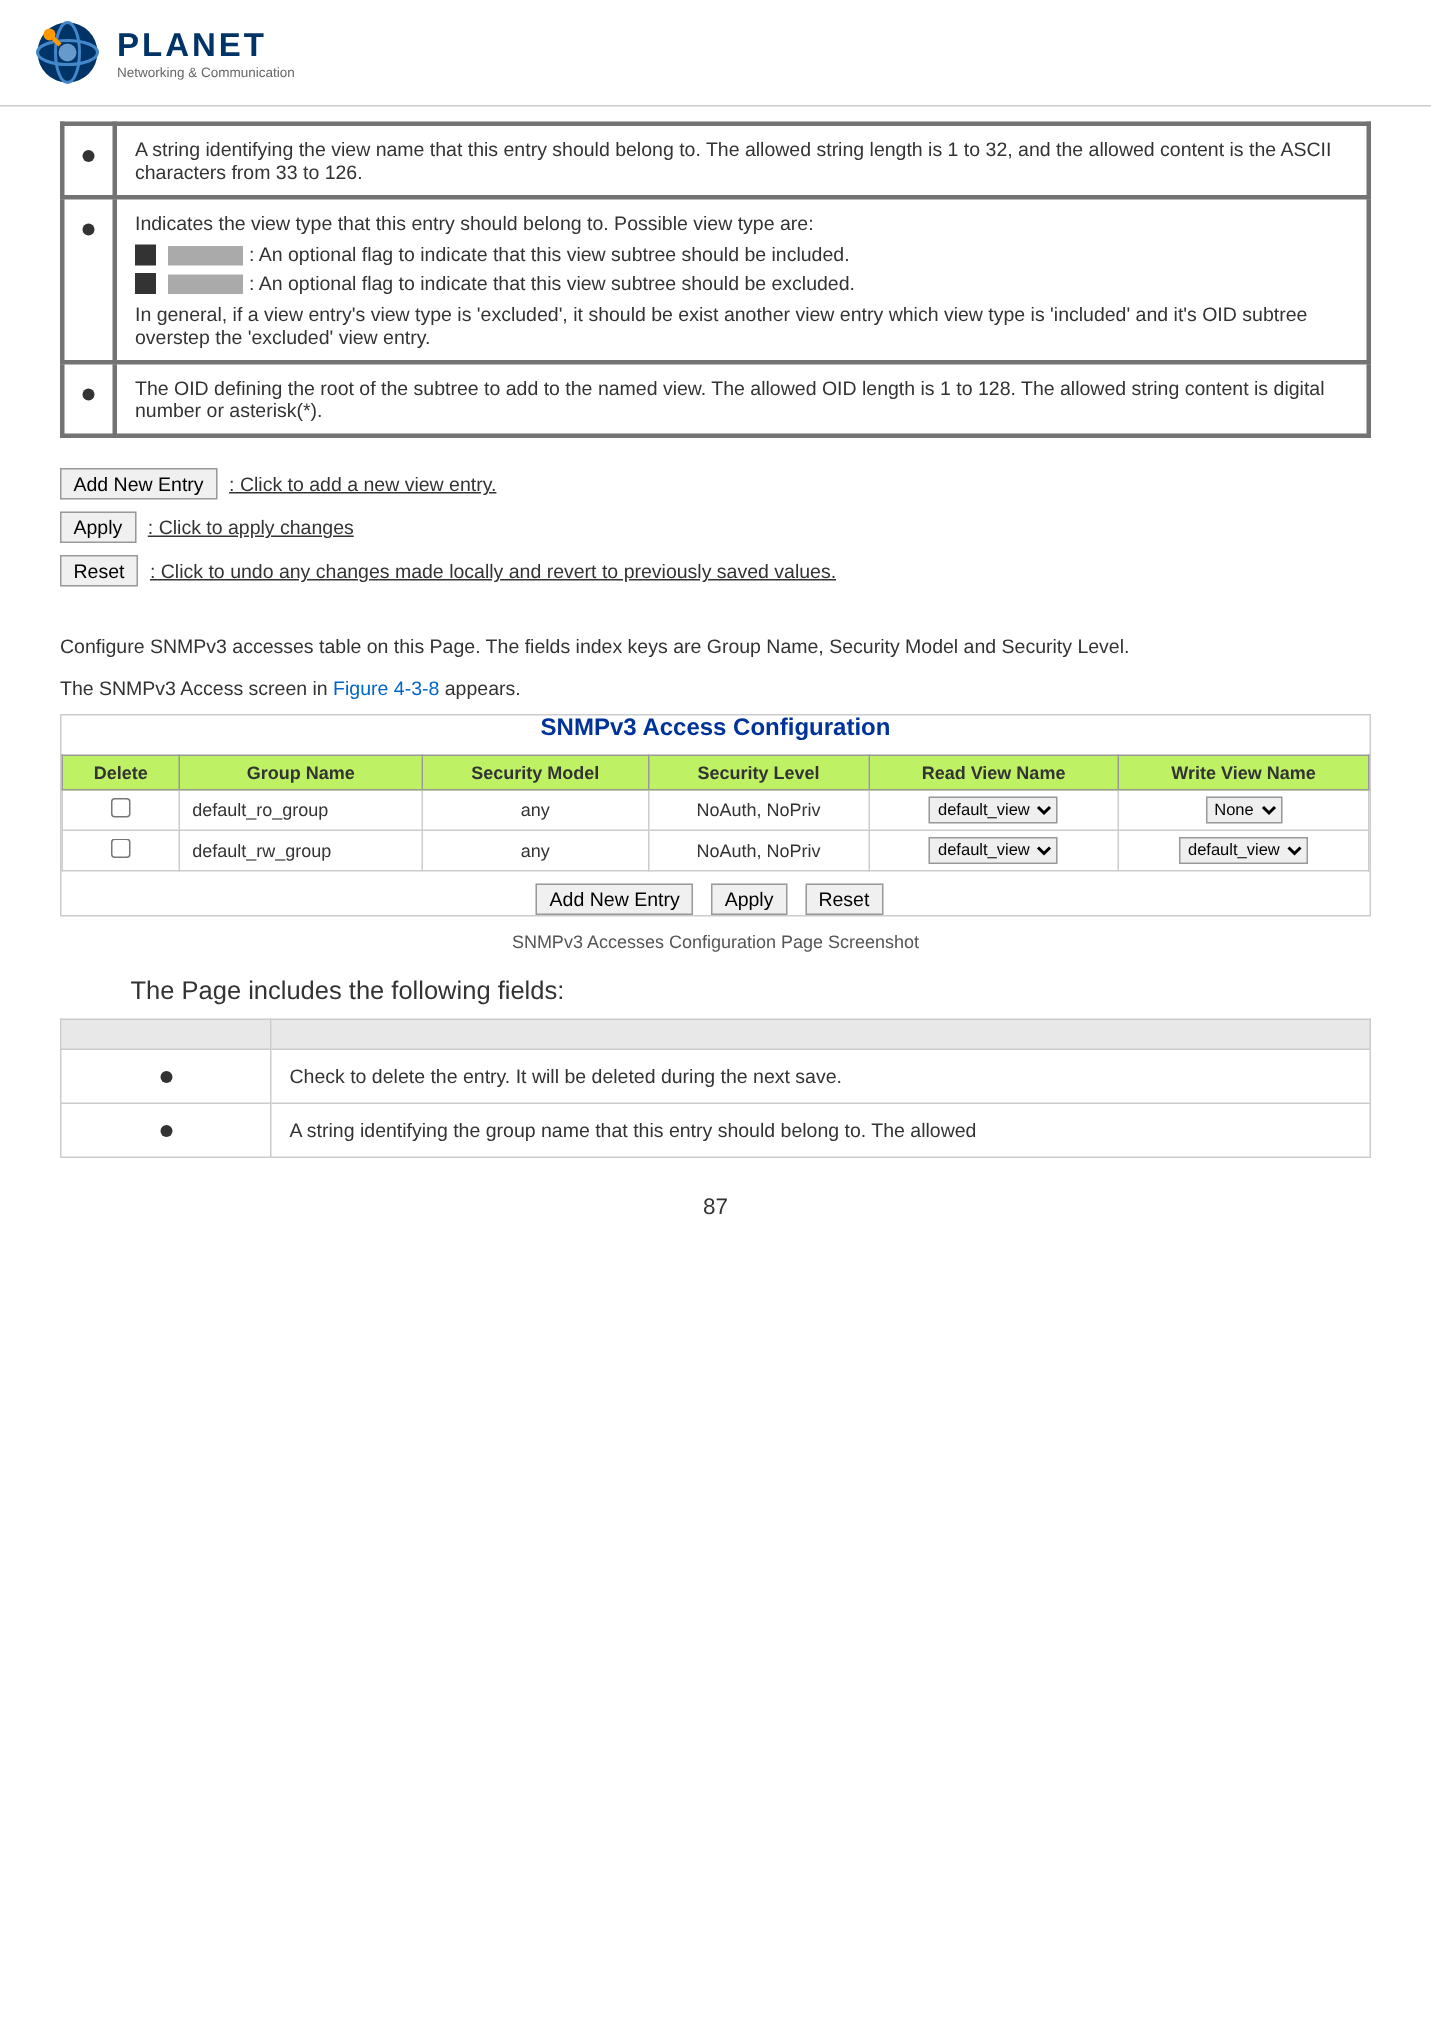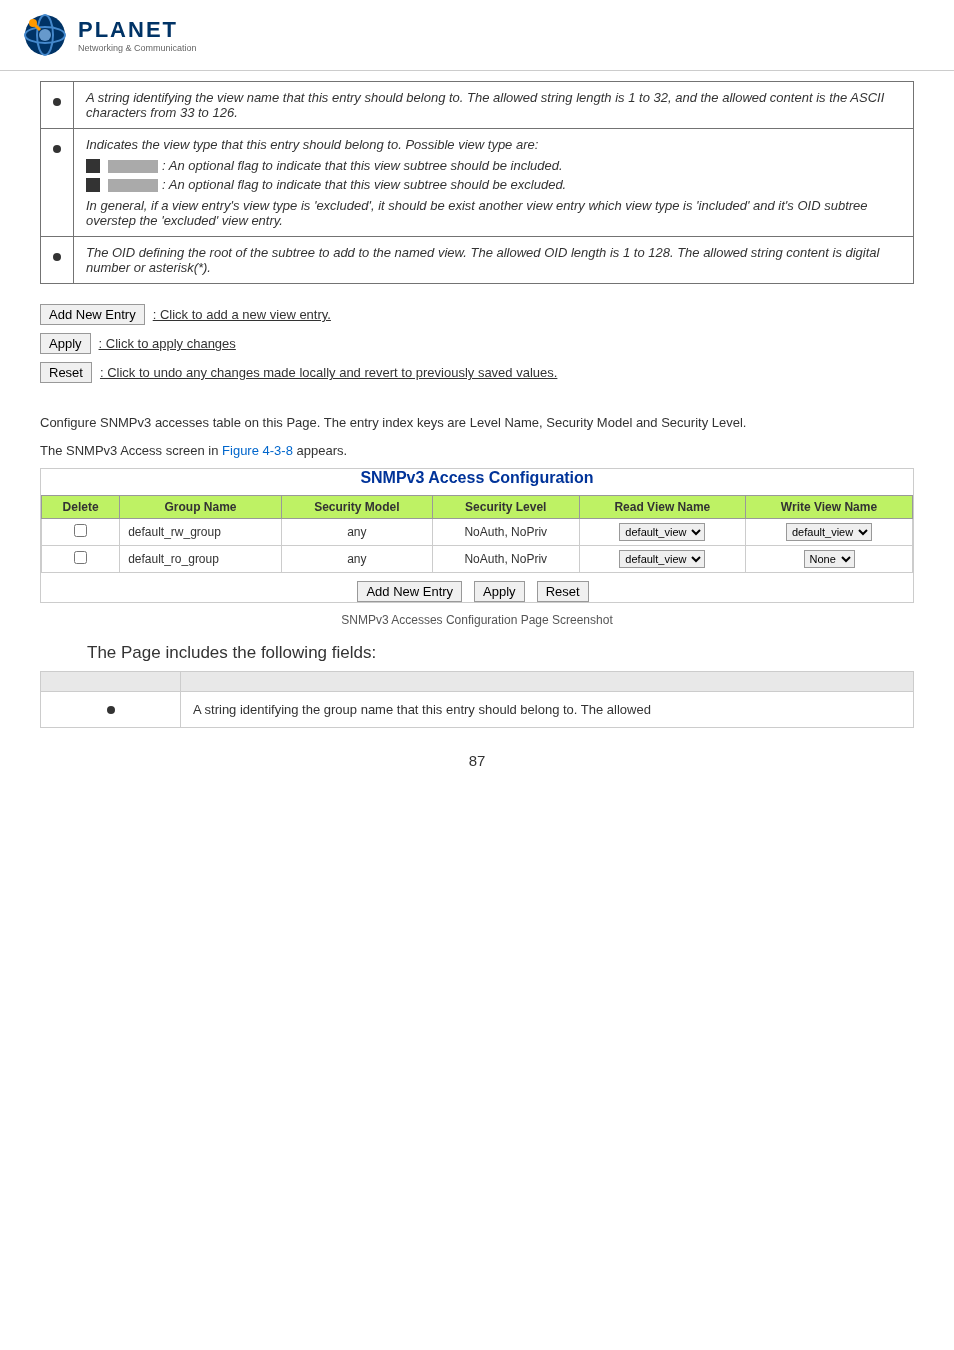--- a/index.html
+++ b/index.html
@@ -56,22 +56,21 @@
     .info-table {
       width: 100%;
       border-collapse: collapse;
       margin-bottom: 20px;
       border: 1px solid #ccc;
     }
 
     .info-table td {
       padding: 8px 12px;
       vertical-align: top;
-      border: 1px solid #737373;
-      font-style: italic;
+      border: 3px solid #737373;
     }
 
     .info-table td.bullet-cell {
       width: 30px;
       text-align: center;
       font-size: 18px;
     }
 
     .bullet-dot {
       display: inline-block;
@@ -305,71 +304,71 @@
       <button class="btn">Apply</button>
       <span class="btn-description">: Click to apply changes</span>
     </div>
     <div class="button-row">
       <button class="btn">Reset</button>
       <span class="btn-description">: Click to undo any changes made locally and revert to previously saved values.</span>
     </div>
   </div>
 
   <div class="config-section">
-    <p class="config-description">Configure SNMPv3 accesses table on this Page. The entry index keys are Level Name, Security Model and Security Level.</p>
+    <p class="config-description">Configure SNMPv3 accesses table on this Page. The fields index keys are Group Name, Security Model and Security Level.</p>
     <p class="config-description">
       The SNMPv3 Access screen in <a href="#">Figure 4-3-8</a> appears.
     </p>
 
     <div class="snmp-table-container">
       <div class="snmp-title">SNMPv3 Access Configuration</div>
       <table class="snmp-table">
         <thead>
           <tr>
             <th>Delete</th>
             <th>Group Name</th>
             <th>Security Model</th>
             <th>Security Level</th>
             <th>Read View Name</th>
             <th>Write View Name</th>
           </tr>
         </thead>
         <tbody>
           <tr>
             <td><input type="checkbox" style=""></td>
+            <td class="group-name">default_ro_group</td>
+            <td>any</td>
+            <td>NoAuth, NoPriv</td>
+            <td>
+              <select class="select-box">
+                <option>default_view</option>
+              </select>
+            </td>
+            <td>
+              <select class="select-box">
+                <option>None</option>
+              </select>
+            </td>
+          </tr>
+          <tr>
+            <td><input type="checkbox" style=""></td>
             <td class="group-name">default_rw_group</td>
             <td>any</td>
             <td>NoAuth, NoPriv</td>
             <td>
               <select class="select-box">
                 <option>default_view</option>
               </select>
             </td>
             <td>
               <select class="select-box">
                 <option>default_view</option>
               </select>
             </td>
           </tr>
-          <tr>
-            <td><input type="checkbox" style=""></td>
-            <td class="group-name">default_ro_group</td>
-            <td>any</td>
-            <td>NoAuth, NoPriv</td>
-            <td>
-              <select class="select-box">
-                <option>default_view</option>
-              </select>
-            </td>
-            <td>
-              <select class="select-box">
-                <option>None</option>
-              </select>
-            </td>
-          </tr>
         </tbody>
       </table>
       <div class="snmp-table-buttons">
         <button class="btn">Add New Entry</button>
         <button class="btn">Apply</button>
         <button class="btn">Reset</button>
       </div>
     </div>
 
     <p class="caption-text">SNMPv3 Accesses Configuration Page Screenshot</p>
@@ -379,20 +378,26 @@
     <table class="fields-table">
       <tbody>
         <tr>
           <td style="background:#e8e8e8; width:140px;"></td>
           <td style="background:#e8e8e8;"></td>
         </tr>
         <tr>
           <td class="bullet-cell">
             <span class="bullet-dot"></span>
           </td>
+          <td>Check to delete the entry. It will be deleted during the next save.</td>
+        </tr>
+        <tr>
+          <td class="bullet-cell">
+            <span class="bullet-dot"></span>
+          </td>
           <td>A string identifying the group name that this entry should belong to. The allowed</td>
         </tr>
       </tbody>
     </table>
   </div>
 
   <div class="page-number">87</div>
 
 </div>
 

